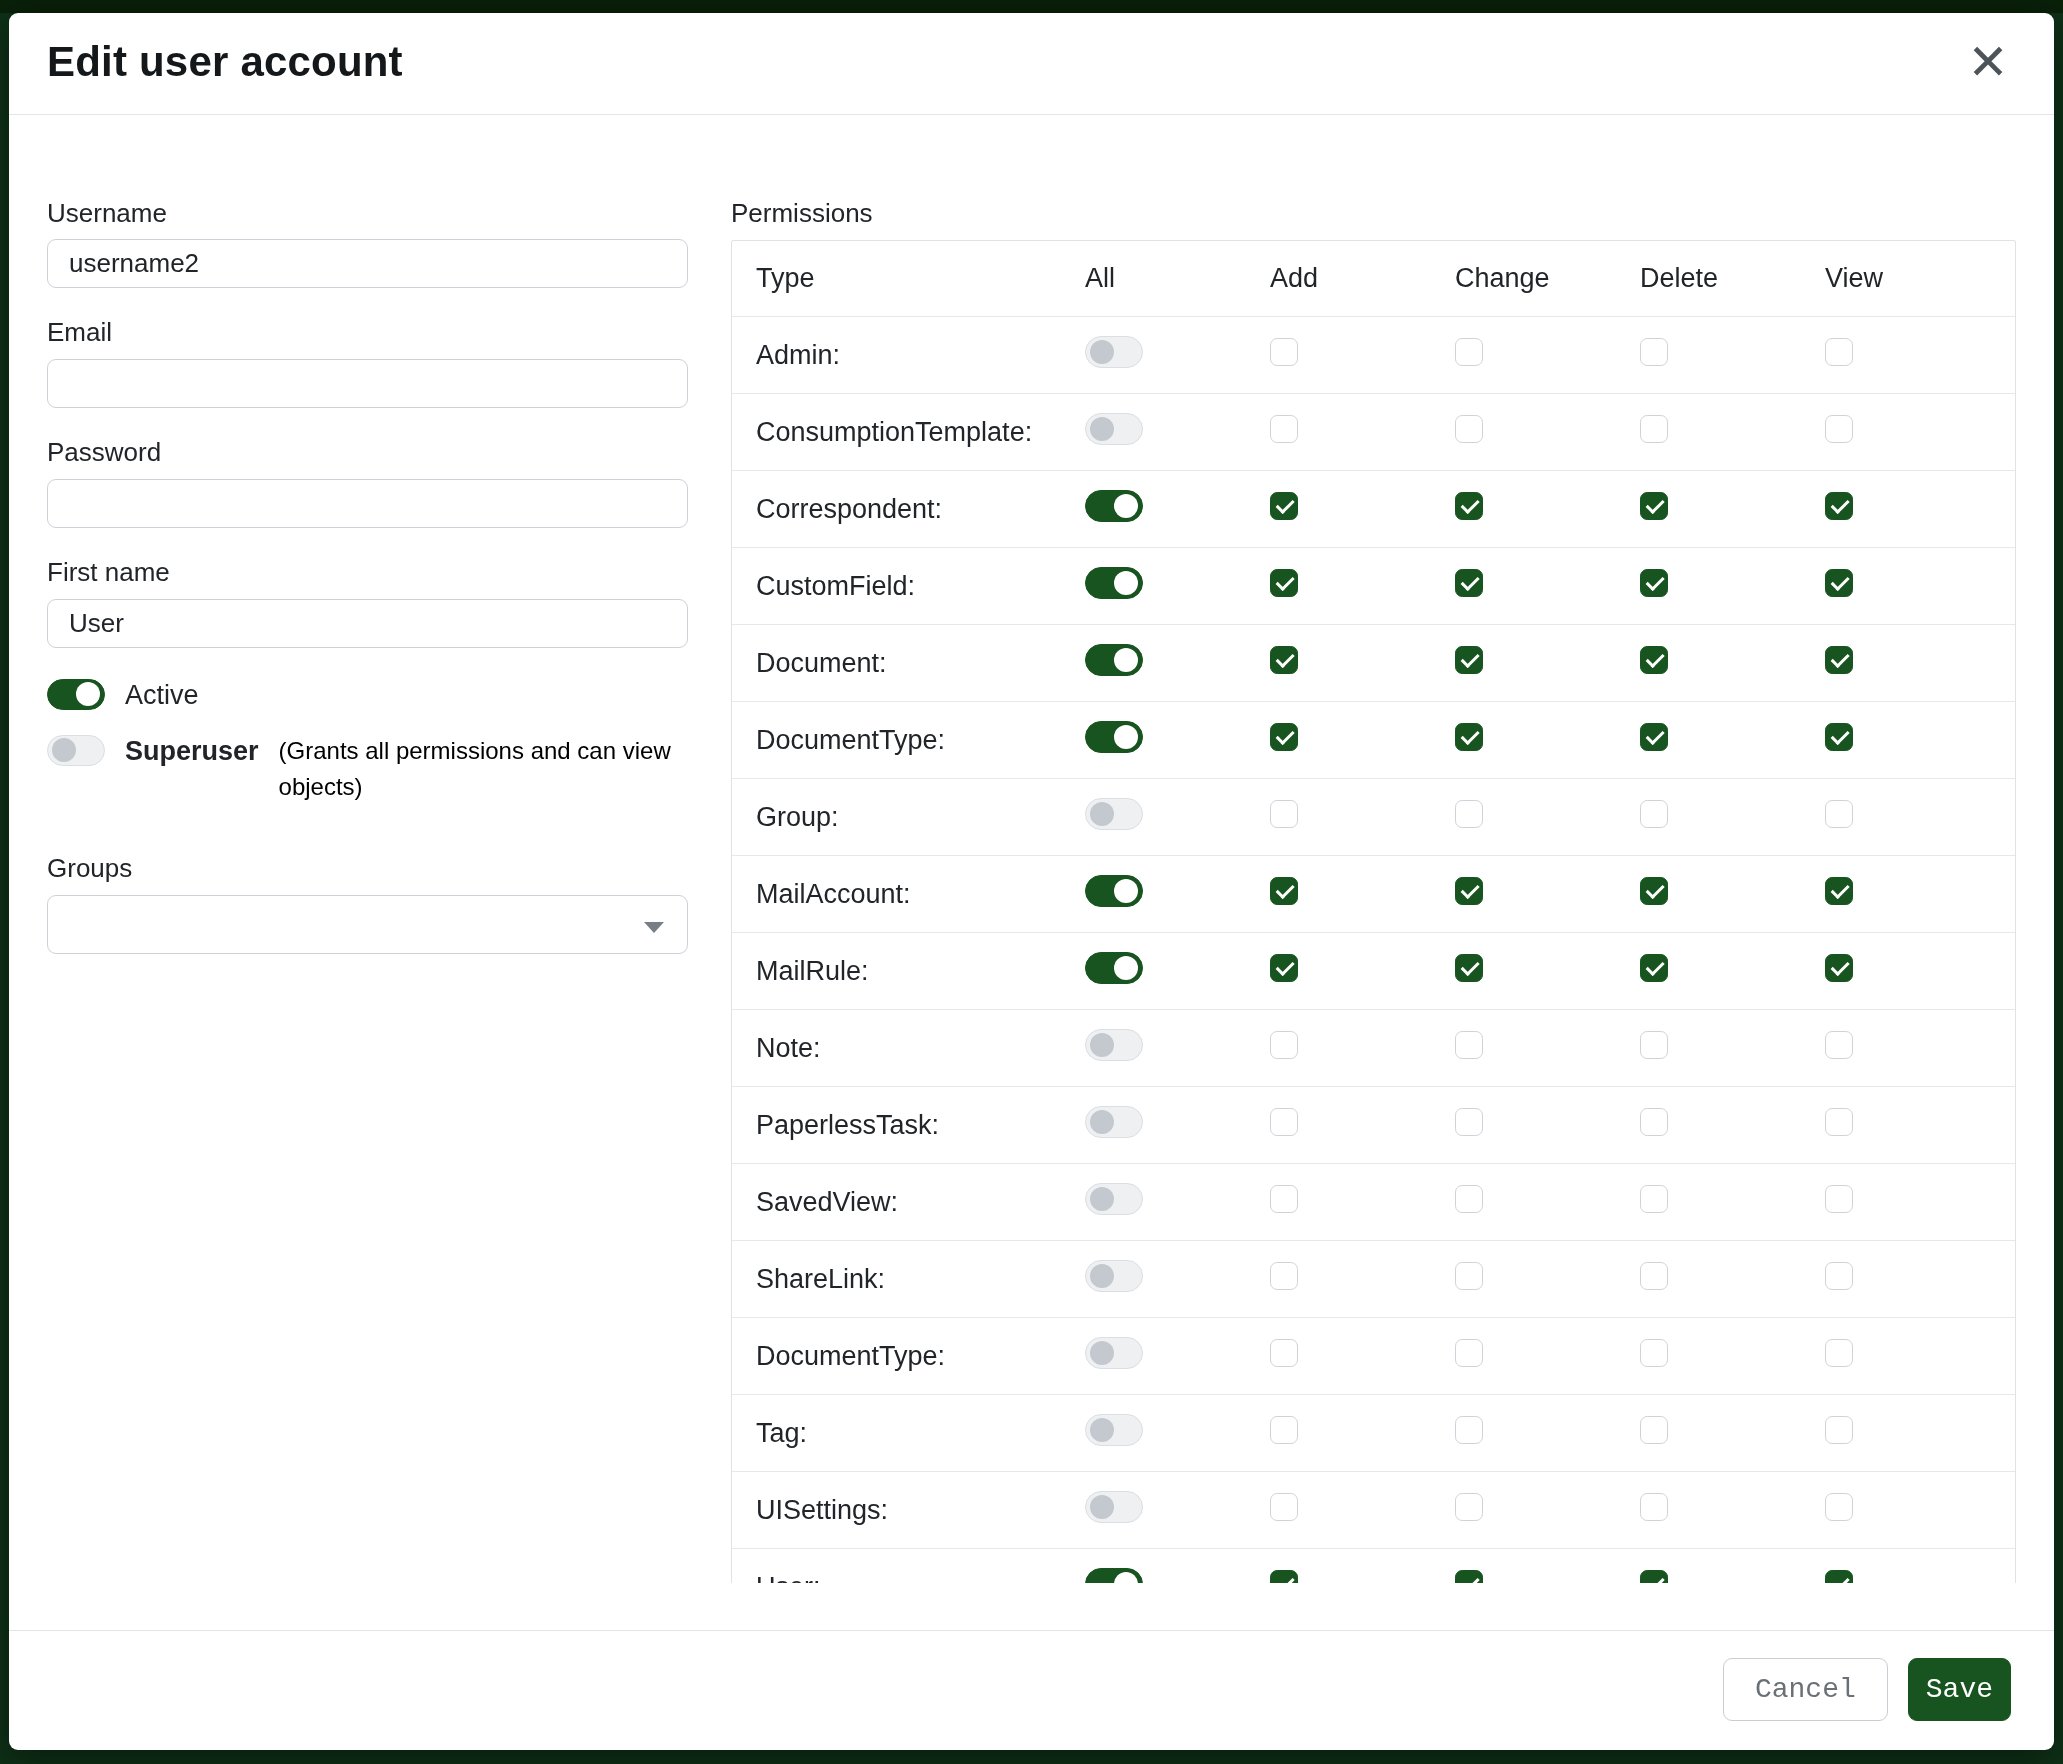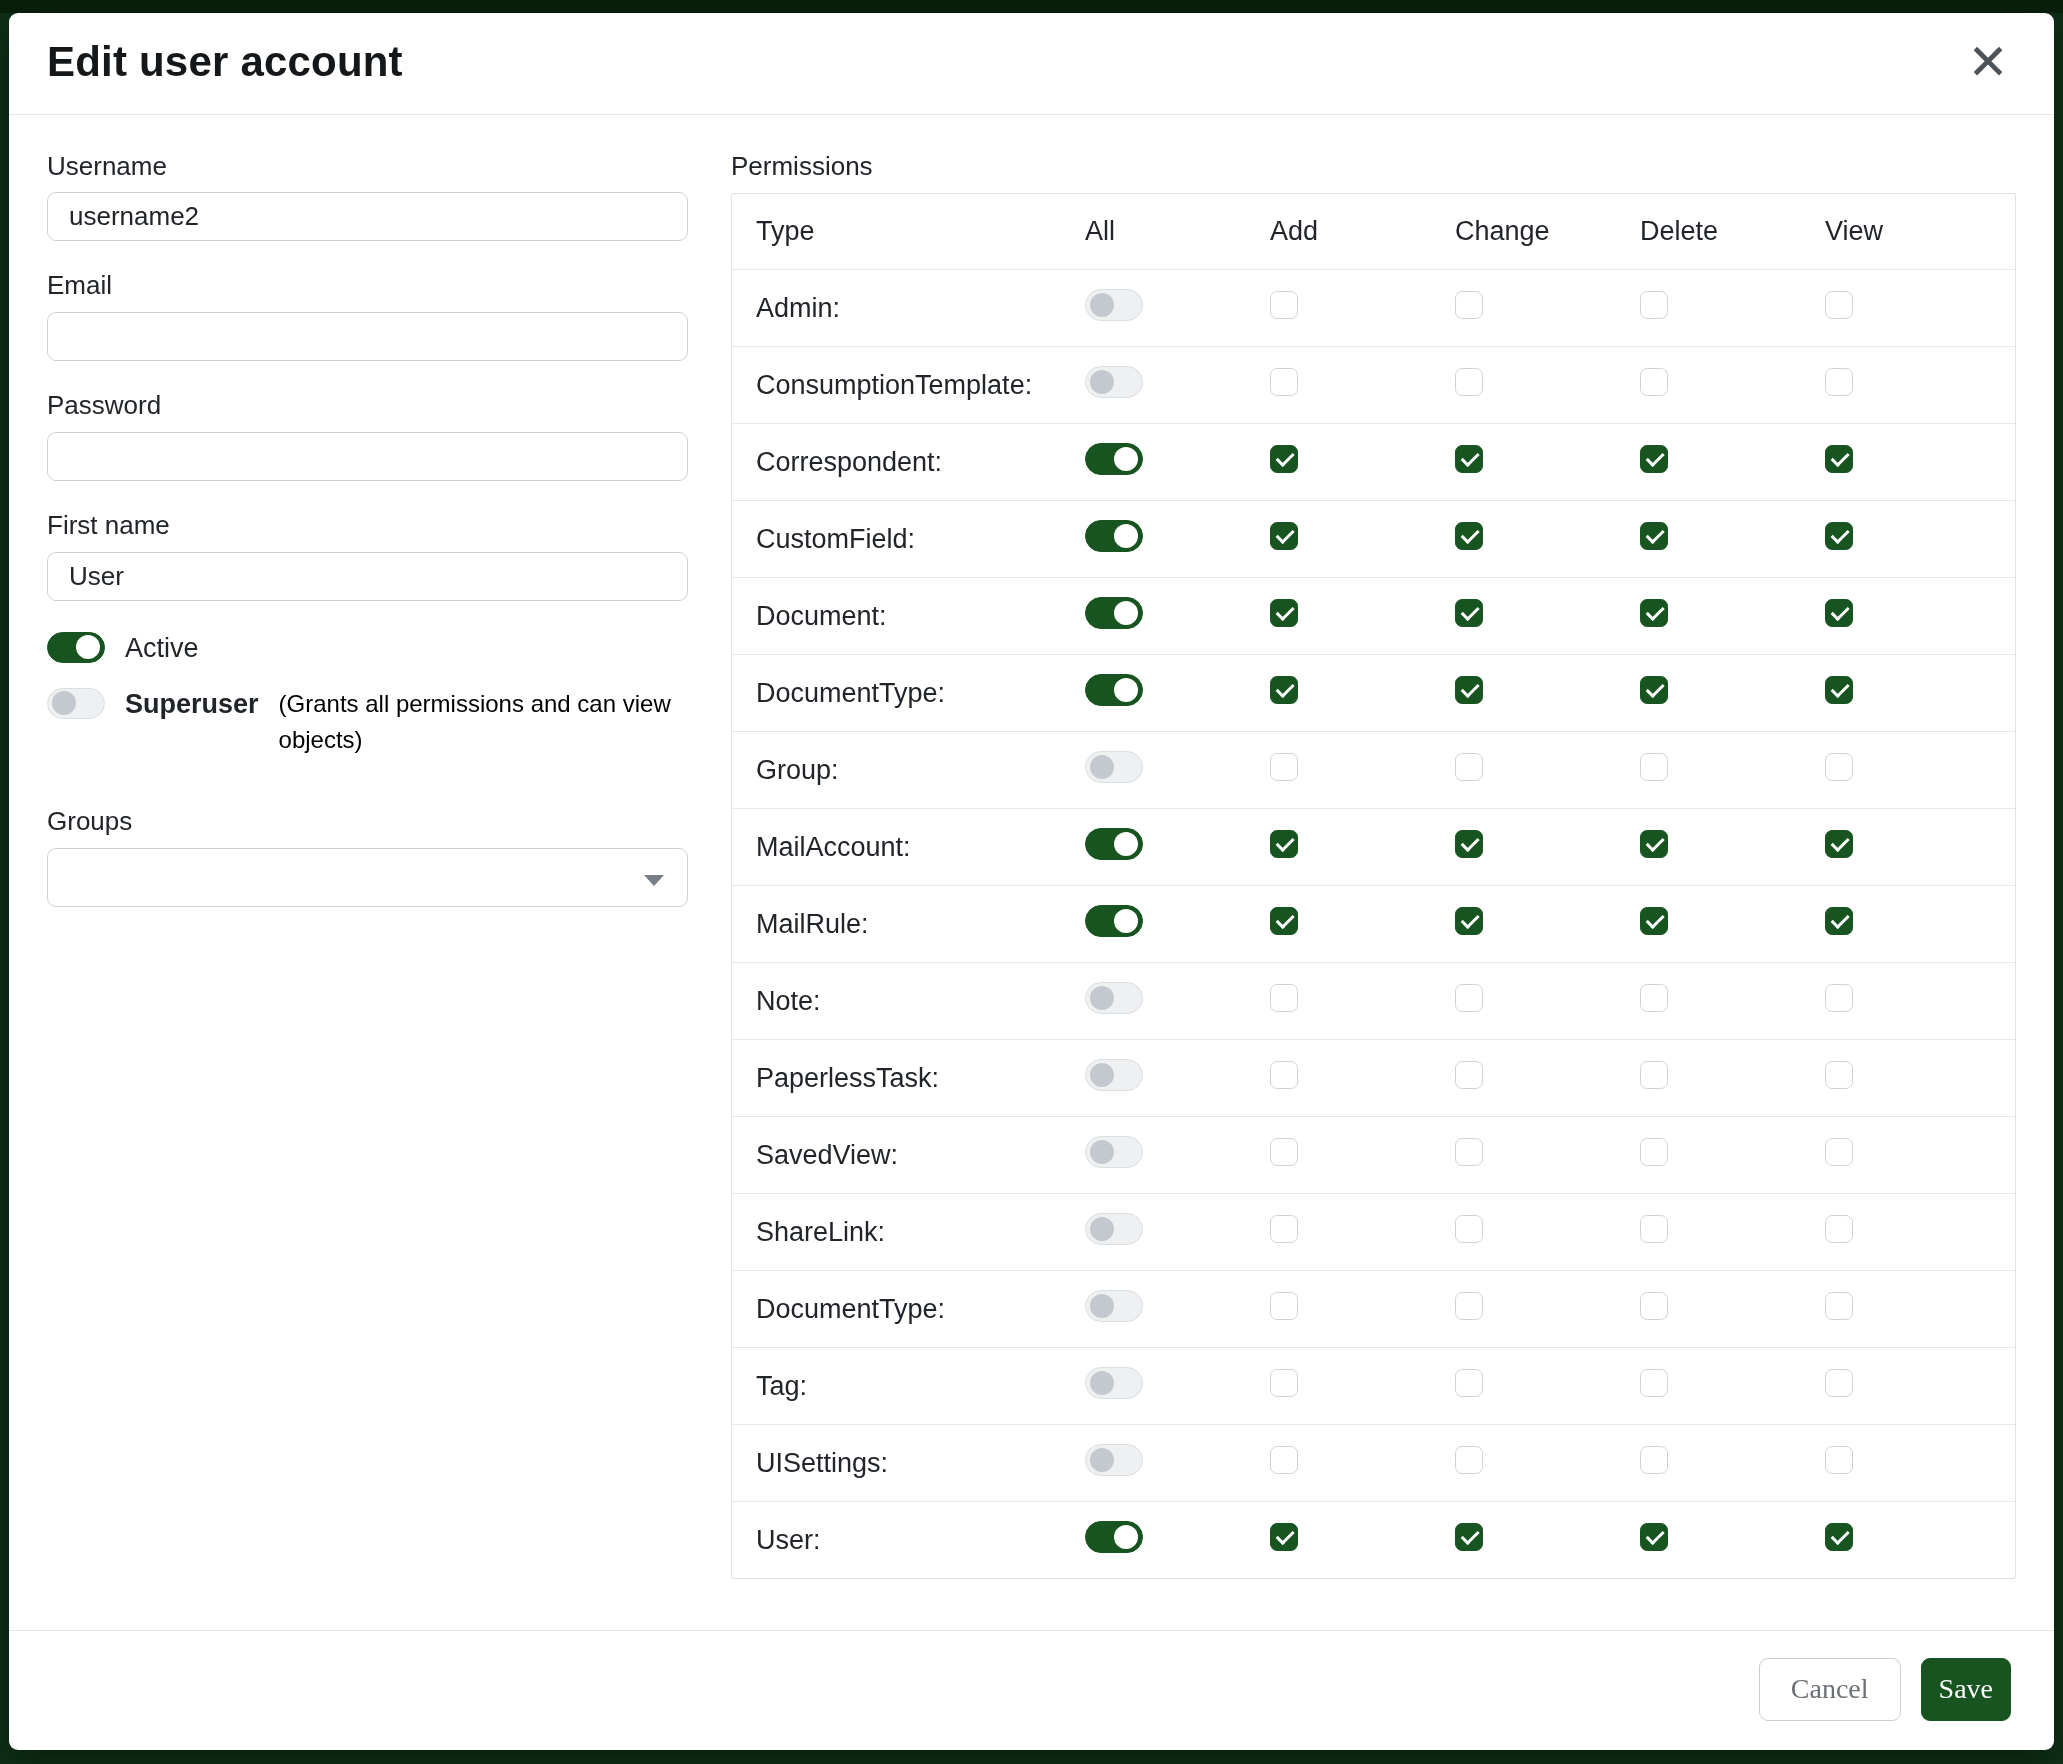--- a/index.html
+++ b/index.html
@@ -11,20 +11,21 @@
     position:relative;
     overflow:hidden;
   }
   .backdrop-top { position:absolute; top:0; left:0; right:0; height:12.6px; background:#092009; }
   .modal {
     position:absolute; left:9px; right:9px; top:12.6px; bottom:14.4px;
     background:#ffffff; border-radius:9px;
     display:flex; flex-direction:column;
     box-shadow:0 9px 36px rgba(0,0,0,.4);
     overflow:hidden;
+    gap:47px;
   }
   
   .modal-header {
     display:flex; align-items:center; justify-content:space-between;
     padding:25px 40px 27px 38px;
     border-bottom:0.9px solid #e3e6e9;
     flex:0 0 auto;
   }
   .modal-title { font-size:42px; font-weight:700; color:#15181b; letter-spacing:0.2px; }
   .close-btn {
@@ -98,21 +99,21 @@
   .pcell { width:185px; flex:0 0 auto; font-size:27px; }
   .pcell:last-child { flex:1 1 auto; }
   .phead .pcell-type, .phead .pcell { color:#212529; }
 
   
   .modal-footer {
     flex:0 0 auto; border-top:0.9px solid #e3e6e9;
     display:flex; justify-content:flex-end; align-items:center;
     gap:20px; padding:27px 43px 29px 43px;
   }
-  .btn { font-family:Liberation Serif, serif; font-size:28px; border-radius:9px; cursor:pointer; height:63px; }
+  .btn { font-family:Liberation Mono, monospace; font-size:28px; border-radius:9px; cursor:pointer; height:63px; }
   .btn-cancel {
     background:#fff; border:0.9px solid #c9ced3; color:#6a7076; padding:0 31px;
   }
   .btn-save {
     background:#17541f; border:0.9px solid #17541f; color:#ffffff; padding:0 17px;
   }
 </style>
 </head>
 <body>
 

